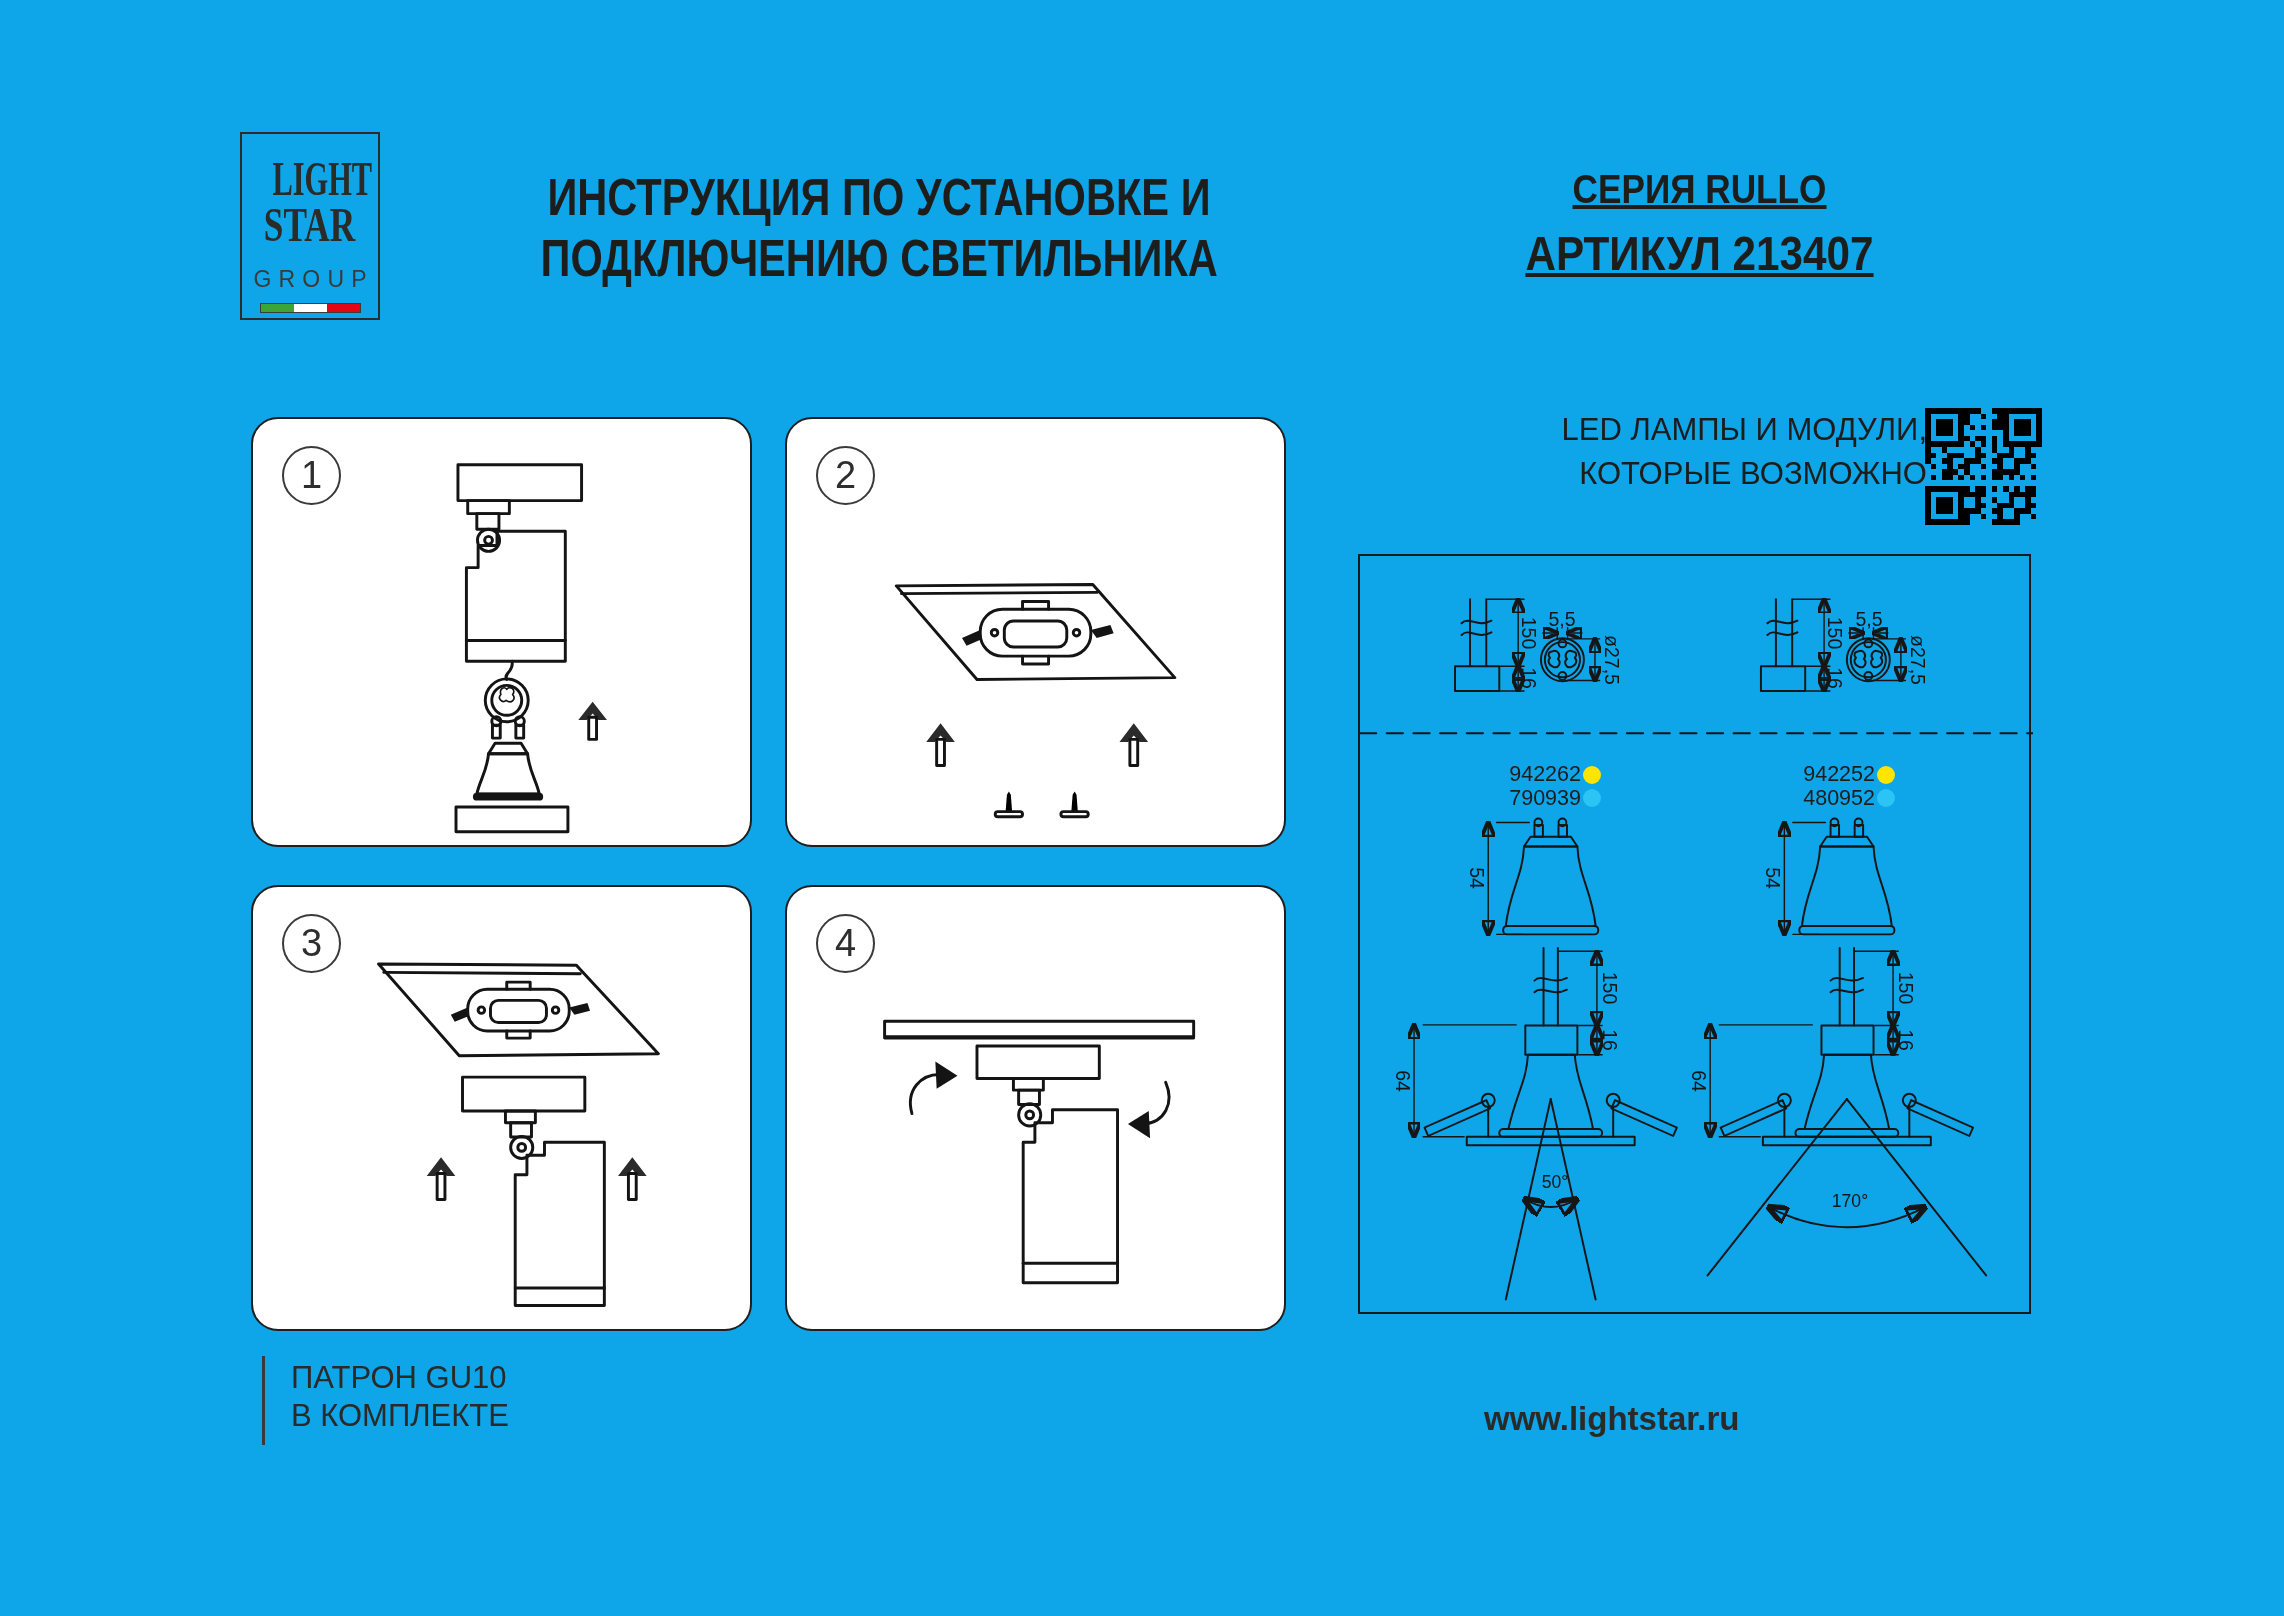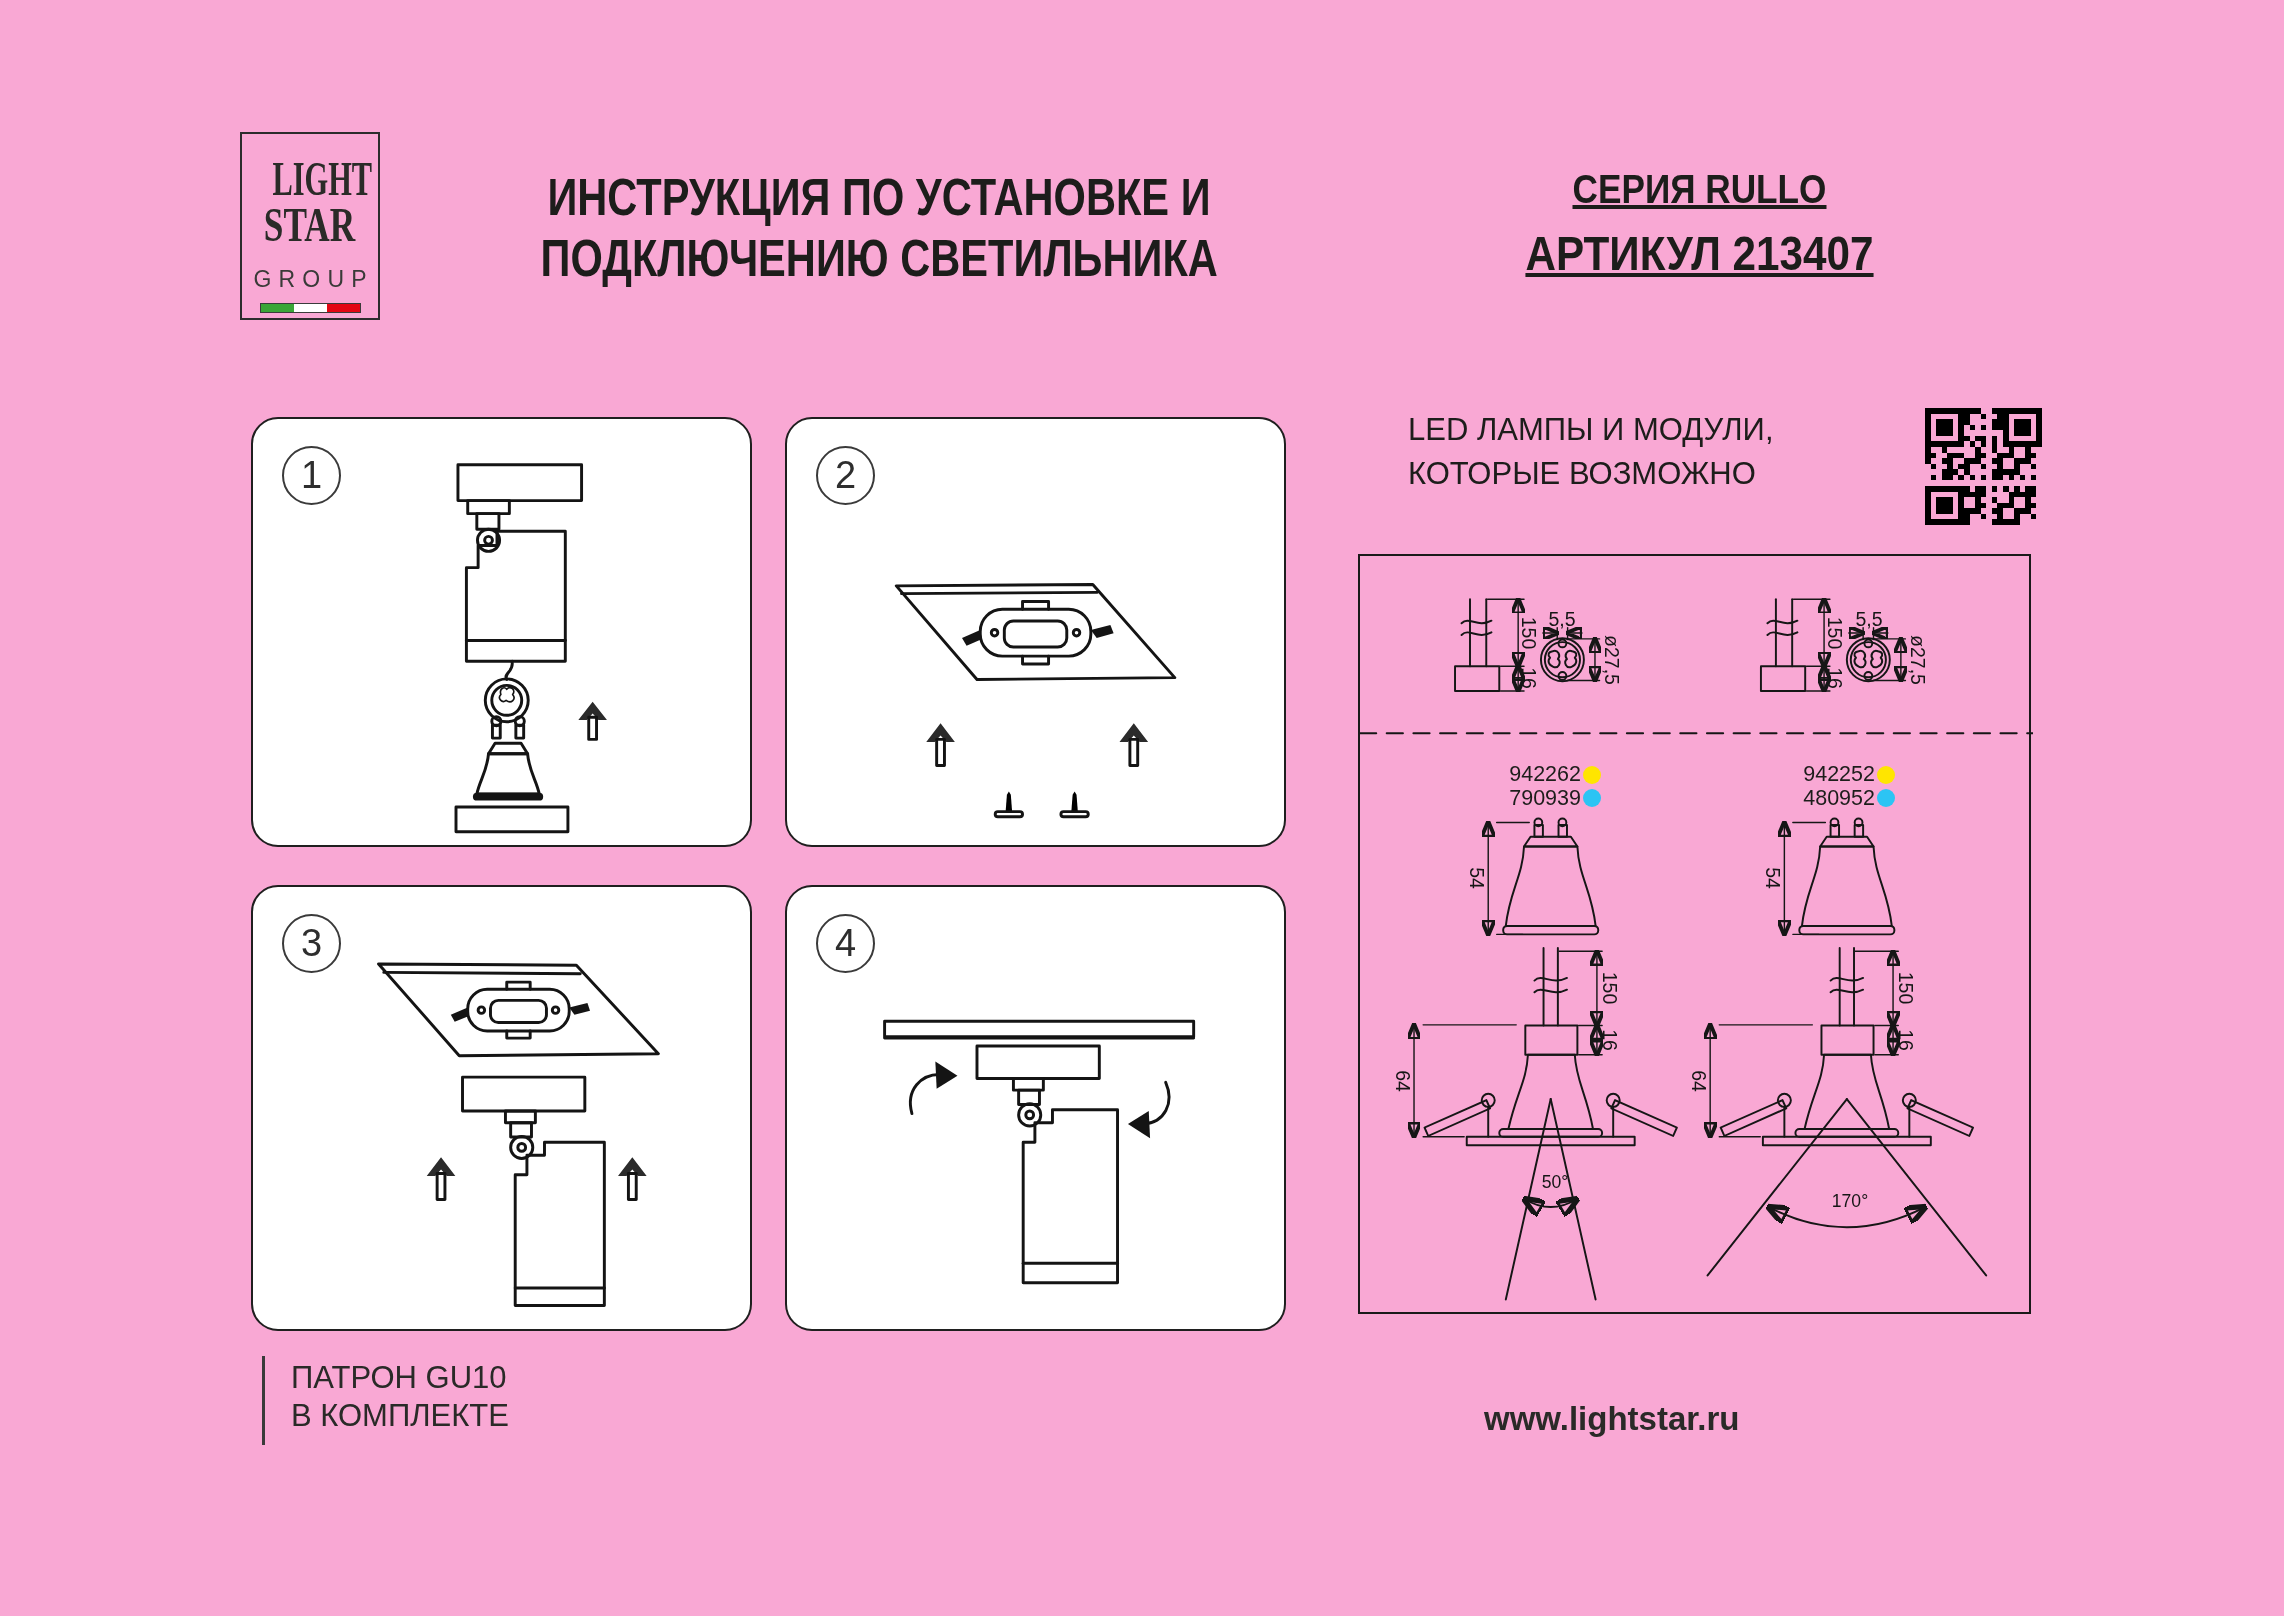--- a/index.html
+++ b/index.html
@@ -1,16 +1,16 @@
 <!DOCTYPE html>
 <html style="font-size:10.4px"><head>
 <meta charset="utf-8">
 <style>
   html,body{margin:0;padding:0;background:#ffffff;}
-  #page{position:relative;width:2284px;height:1616px;background:#f9a8d4;overflow:hidden;
+  #page{position:relative;width:2284px;height:1616px;background:#0ea5e9;overflow:hidden;
         font-family:"Liberation Sans",sans-serif;color:#1d1d1b;}
   .abs{position:absolute;}
 
   
   #logo-box{left:240px;top:132px;width:140px;height:188px;border:2.6px solid #2c2c2c;box-sizing:border-box;text-align:center;}
   .logo-word{font-family:"Liberation Serif",serif;font-weight:700;font-size:49px;line-height:46px;color:#2b2b28;}
   .sqz62{display:inline-block;transform:scaleX(.62);}
   .sqz72{display:inline-block;transform:scaleX(.72);}
   #logo-group{font-size:23px;letter-spacing:7.2px;color:#3a3a38;margin-top:18px;font-weight:400;text-indent:7.2px;}
   #flag{width:99px;height:7.2px;margin:10.4px auto 0;border:1.3px solid #3b3b3b;display:flex;}
@@ -27,21 +27,21 @@
   .stepnum{width:59px;height:59px;border:2.6px solid #3a3a3a;border-radius:50%;box-sizing:border-box;
            display:flex;align-items:center;justify-content:center;font-size:38px;font-weight:400;color:#2e2e2e;}
   .diagram{position:absolute;left:0;top:0;}
   .diagram path,.diagram line,.diagram rect,.diagram circle,.diagram ellipse
         {stroke:#141414;stroke-width:4.5;fill:none;stroke-linejoin:round;stroke-linecap:round;}
   .diagram .solid{fill:#2b2b2b;stroke:none;}
   .diagram .inkfill{fill:#141414;stroke:none;}
   .diagram .thin{stroke-width:2.5;}
 
   
-  #led-note{left:1408px;top:408px;width:560px;font-size:31px;line-height:44px;color:#1d1d1b;}
+  #led-note{left:1367px;top:408px;width:560px;font-size:31px;line-height:44px;color:#1d1d1b;text-align:right;}
   #tech-box{left:1358px;top:554px;width:673px;height:760px;border:2px solid #1a1a1a;box-sizing:border-box;}
   #tech-box svg{position:absolute;left:0;top:0;}
   #tech-svg path,#tech-svg line,#tech-svg rect,#tech-svg circle
         {stroke:#161616;fill:none;stroke-width:3;stroke-linejoin:round;stroke-linecap:round;}
   #tech-svg .dim,#tech-svg .ext{stroke-width:2.2;}
   .vlab,.hlab{position:absolute;font-size:19.5px;color:#161616;white-space:nowrap;}
   .vlab{transform:translate(-50%,-50%) rotate(90deg);}
   .hlab{transform:translate(-50%,-50%);}
   .anglab{position:absolute;font-size:17.6px;color:#161616;transform:translate(-50%,-50%);}
   .codes{position:absolute;width:150px;}

